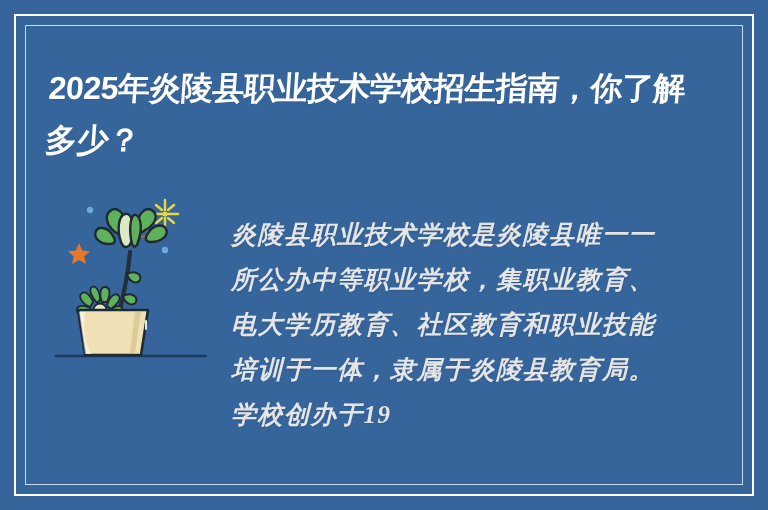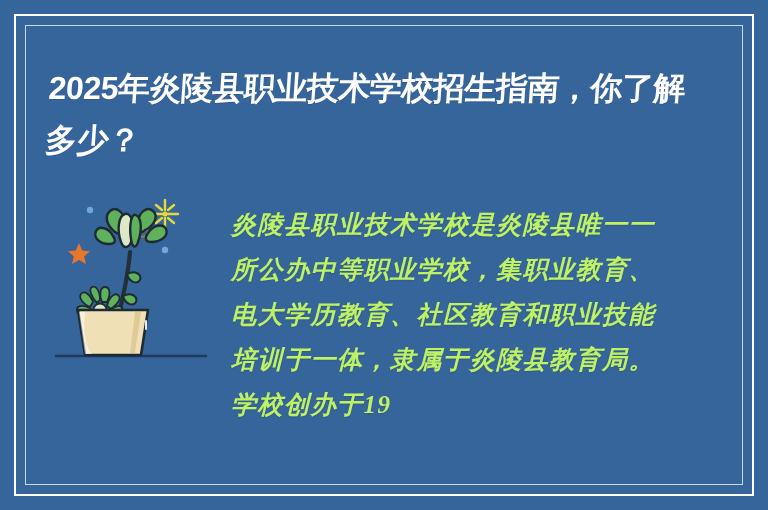--- a/index.html
+++ b/index.html
@@ -57,23 +57,23 @@
     letter-spacing: -0.5px;
     transform: skewX(-4deg);
     white-space: pre-line;
     text-shadow: 0 1px 0 rgba(0,0,0,0.10);
   }
 
   
   .body-copy {
     position: absolute;
     left: 231px;
-    top: 202px;
+    top: 212px;
     width: 425px;
-    color: #bef264;
+    color: #e5e5e5;
     font-family: "Liberation Serif", serif;
     font-style: italic;
     font-weight: bold;
     font-size: 25px;
     line-height: 45px;
     letter-spacing: 1.5px;
     word-break: break-all;
     text-shadow: 0 1px 2px rgba(0,0,0,0.12);
   }
 

